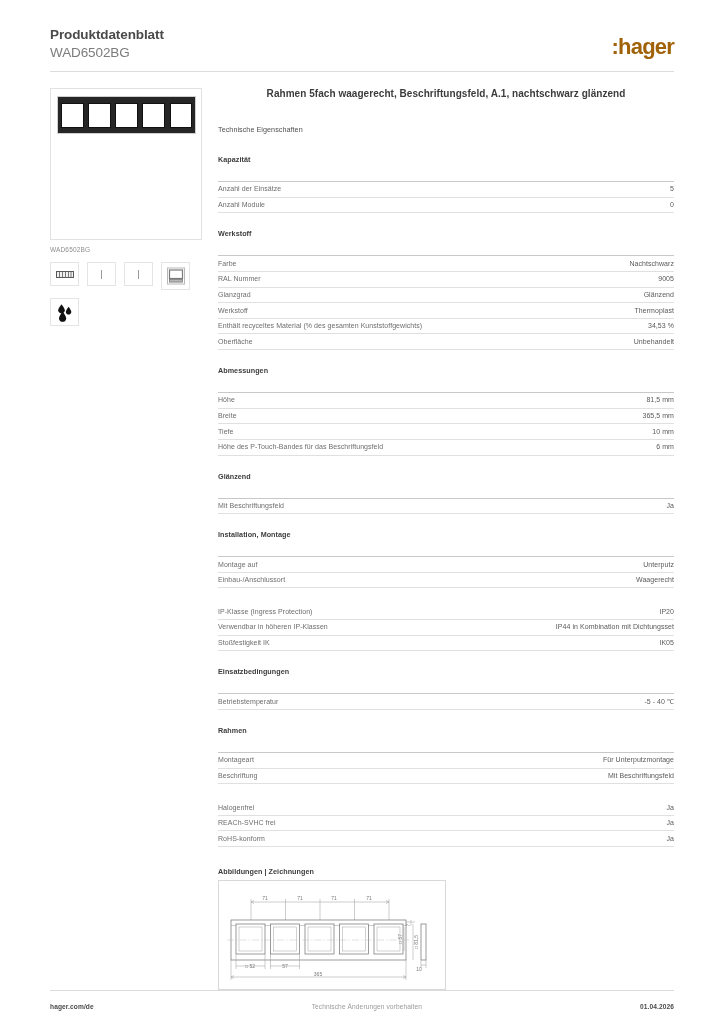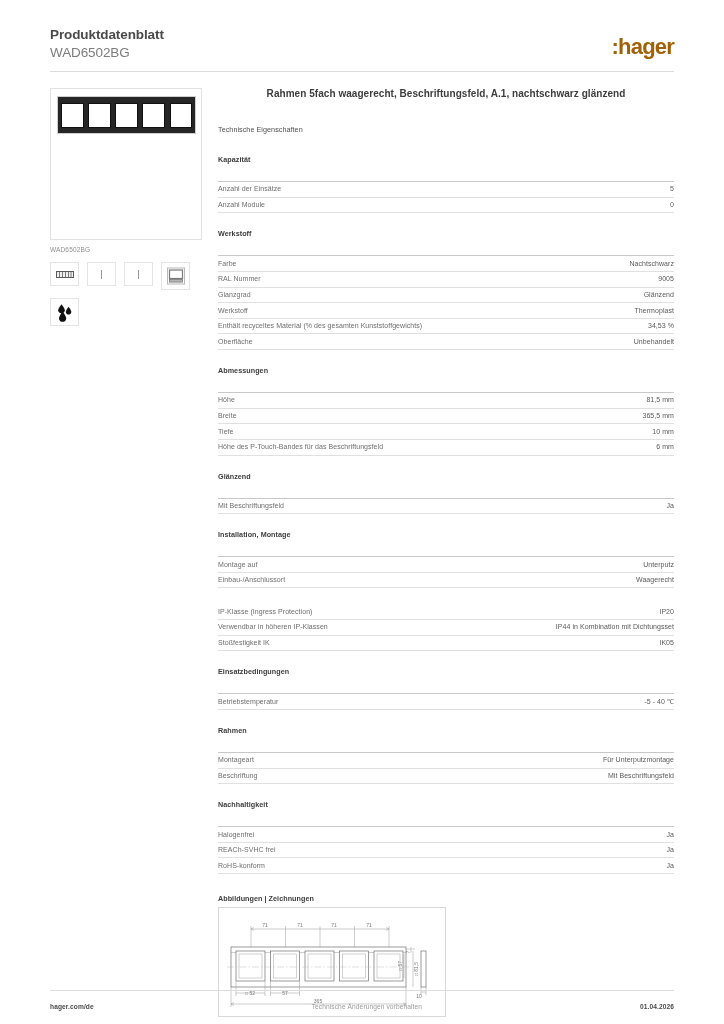--- a/index.html
+++ b/index.html
@@ -374,21 +374,20 @@
           <div class="spec-row">
             <div class="spec-label">Montageart</div>
             <div class="spec-value">Für Unterputzmontage</div>
           </div>
           <div class="spec-row">
             <div class="spec-label">Beschriftung</div>
             <div class="spec-value">Mit Beschriftungsfeld</div>
           </div>
         </div>
         <div class="group">
-          <div class="group-title">Nachhaltigkeit</div>
           <div class="spec-row">
             <div class="spec-label">Halogenfrei</div>
             <div class="spec-value">Ja</div>
           </div>
           <div class="spec-row">
             <div class="spec-label">REACh-SVHC frei</div>
             <div class="spec-value">Ja</div>
           </div>
           <div class="spec-row">
             <div class="spec-label">RoHS-konform</div>

